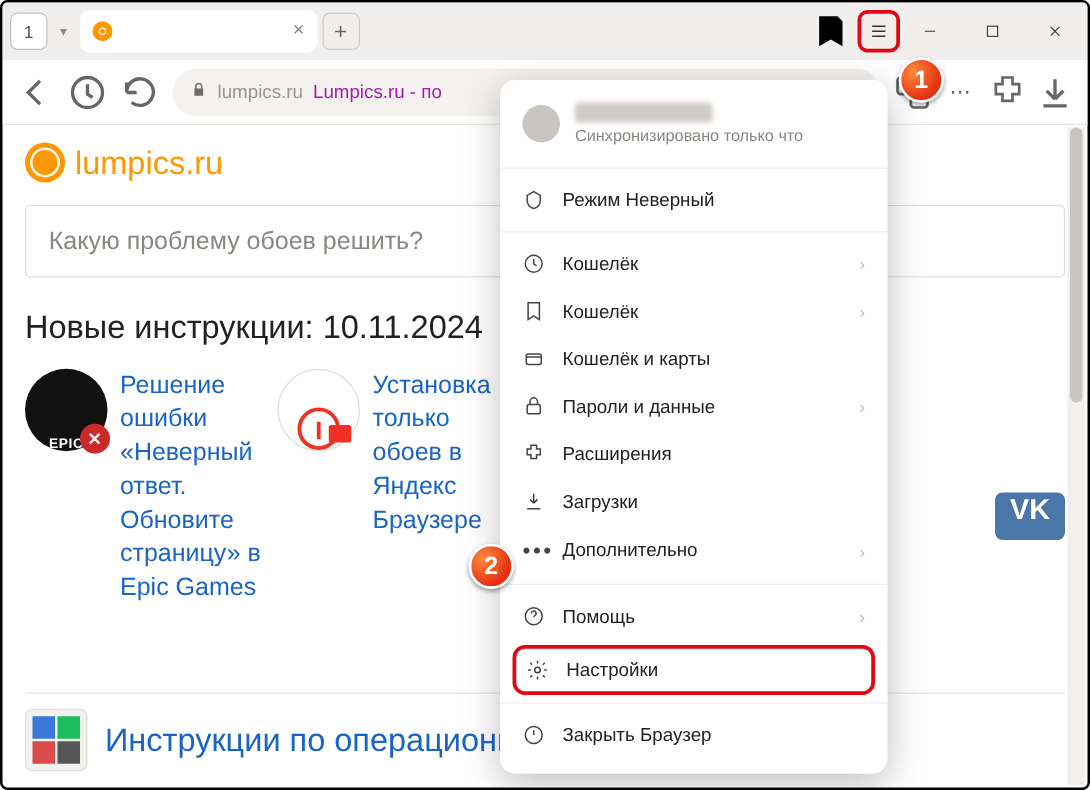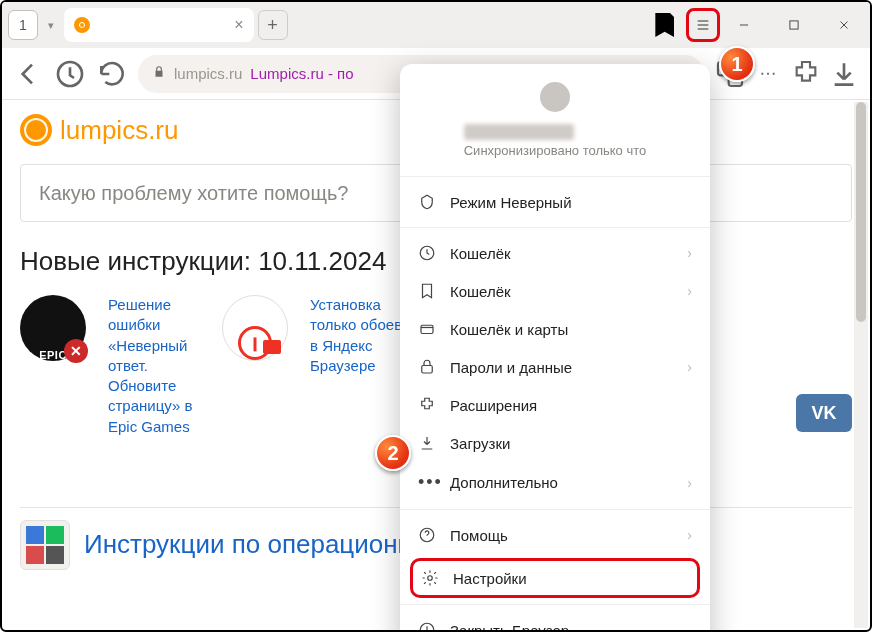--- a/index.html
+++ b/index.html
@@ -84,34 +84,34 @@
   }
   h2.section{font-weight:400;font-size:26px;margin:0 0 18px 0;color:#222;}
   .articles{display:flex;gap:12px;}
   .art{display:flex;gap:10px;width:190px;}
   .art .thumb{width:66px;height:66px;border-radius:50%;background:#111;position:relative;flex:0 0 66px;display:flex;align-items:flex-end;justify-content:center;color:#fff;font-weight:700;font-size:11px;letter-spacing:0.5px;}
   .art .thumb.y{background:#fff;border:1px solid #e1dedb;}
   .art .thumb.y .yinner{width:34px;height:34px;border-radius:50%;border:3px solid #ef3124;background:#fff;position:relative;}
   .art .thumb.y .yinner::after{content:"";position:absolute;left:50%;top:50%;width:3px;height:14px;background:#ef3124;transform:translate(-50%,-40%);}
   .art .thumb.y .ybadge{position:absolute;right:6px;bottom:6px;width:18px;height:14px;background:#ef3124;border-radius:2px;}
   .art .thumb .xbadge{position:absolute;right:-2px;bottom:-2px;width:24px;height:24px;border-radius:50%;background:#cc2a2a;display:flex;align-items:center;justify-content:center;color:#fff;font-size:14px;}
-  .art a{color:#1864c7;text-decoration:none;font-size:15px;line-height:1.35;margin-left:12px;}
+  .art a{color:#1864c7;text-decoration:none;font-size:20px;line-height:1.35;}
   .os-block{display:flex;align-items:center;gap:14px;margin-top:70px;padding:12px 0 0 0;border-top:1px solid #e6e3e0;}
   .os-block .osico{width:50px;height:50px;background:#f3f1ee;border:1px solid #e1dedb;border-radius:6px;display:flex;flex-wrap:wrap;align-content:center;justify-content:center;gap:2px;}
   .os-block .osico span{width:18px;height:18px;}
   .os-block h3{margin:0;font-weight:400;color:#1864c7;font-size:26px;}
-  .vk{position:absolute;right:18px;top:294px;width:56px;height:38px;background:#4a76a8;border-radius:6px;display:flex;align-items:center;justify-content:center;color:#fff;font-weight:700;font-size:18px;}
+  .vk{position:absolute;right:18px;top:294px;width:56px;height:38px;background:#4a76a8;border-radius:6px;display:flex;align-items:flex-start;justify-content:center;color:#fff;font-weight:700;font-size:23px;}
 
   
   .menu{
     position:absolute;top:62px;left:398px;width:310px;
     background:#fff;border-radius:12px;box-shadow:0 8px 30px rgba(0,0,0,.25);
     padding:10px 0 12px 0;z-index:50;
   }
-  .menu .profile{display:flex;gap:12px;align-items:center;padding:8px 18px 12px 18px;flex-direction:column;}
+  .menu .profile{display:flex;gap:12px;align-items:center;padding:8px 18px 12px 18px;}
   .menu .avatar{width:30px;height:30px;border-radius:50%;background:#c9c5c0;}
   .menu .pname{height:16px;width:110px;background:#cfcbc6;border-radius:3px;filter:blur(2px);}
   .menu .psub{color:#8a8782;font-size:13px;margin-top:3px;}
   .menu hr{border:none;border-top:1px solid #eee;margin:6px 0;}
   .menu .item{
     display:flex;align-items:center;gap:14px;padding:10px 18px;font-size:15px;color:#222;
     position:relative;
   }
   .menu .item .chev-r{margin-left:auto;color:#bbb;font-size:14px;}
   .menu .item.highlight{border:3px solid #e30613;border-radius:10px;margin:4px 10px;padding:8px 8px;}
@@ -213,21 +213,21 @@
       </div>
   </div>
 </div>
 
 <div class="page">
   <div class="brand">
     <div class="logo"></div>
     <span>lumpics.ru</span>
   </div>
   <div class="searchbox">
-    <span>Какую проблему хотите помощь?</span>
+    <span>Какую проблему обоев решить?</span>
   </div>
   <h2 class="section">Новые инструкции: 10.11.2024</h2>
 
   <div class="articles">
     <div class="art">
       <div class="thumb">
         <span>EPIC</span>
         <span class="xbadge">✕</span>
       </div>
       <a href="#">Решение ошибки «Неверный ответ. Обновите страницу» в Epic Games</a>

